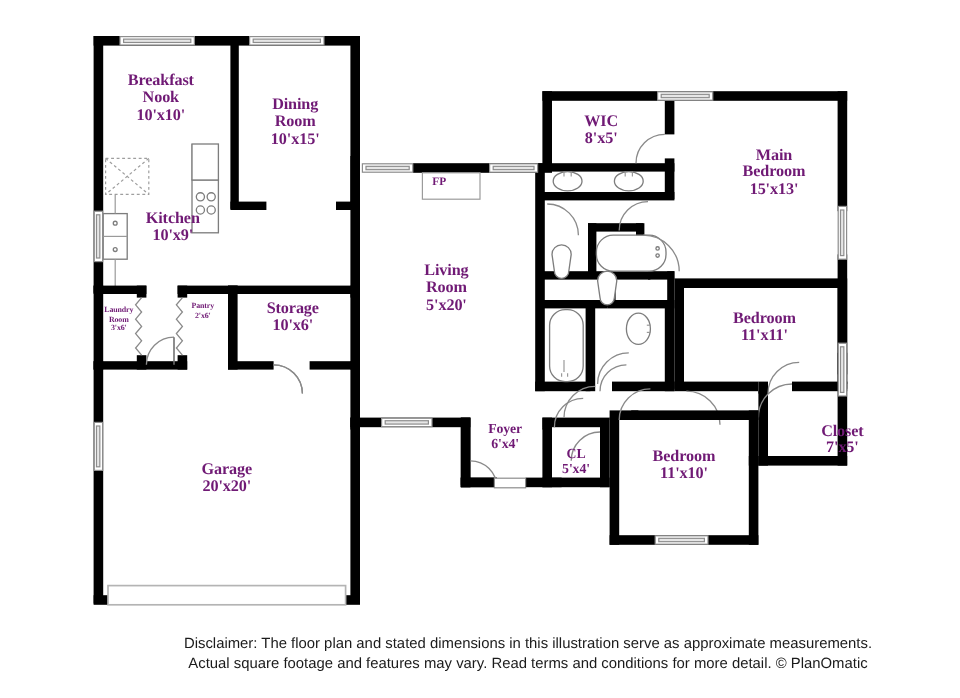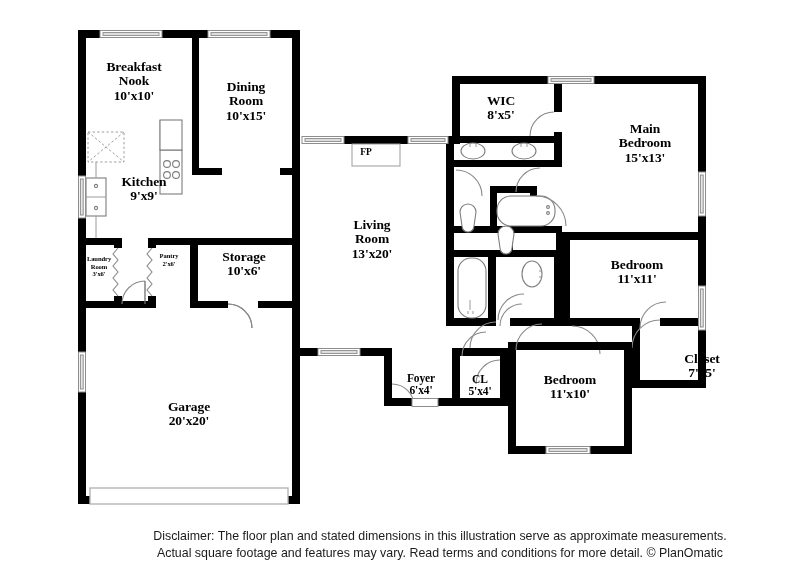--- a/index.html
+++ b/index.html
@@ -34,21 +34,21 @@
   .window-frame { fill: #ffffff; stroke: #8d8d8d; stroke-width: 1; }
   .window-bar { stroke: #8d8d8d; stroke-width: 1; fill: #e6e6e6; }
   .dash-box { fill: none; stroke: #9e9e9e; stroke-width: 1; stroke-dasharray: 2.4 2.2; }
   .zig { stroke: #8a8a8a; stroke-width: 1.1; fill: none; }
   .fp-box { fill: #ffffff; stroke: #9b9b9b; stroke-width: 1; }
   .garage-door { fill: #ffffff; stroke: #b4b4b4; stroke-width: 1.4; }
 
   .room-label {
     position: absolute;
     text-align: center;
-    color: #000000;
+    color: #701a75;
     font-weight: bold;
     line-height: 1.06;
     letter-spacing: -0.1px;
     white-space: pre-line;
     pointer-events: none;
     font-family: "Liberation Serif", "DejaVu Serif", serif;
   }
   .rl-md { font-size: 13.5px; }
   .rl-sm { font-size: 11.5px; }
   .rl-xs { font-size: 6.6px; line-height: 1.14; }
@@ -348,56 +348,56 @@
 
   <div class="room-label rl-md" style="left:78px; top:60px; width:112px;">Breakfast
 Nook
 10'x10'</div>
 
   <div class="room-label rl-md" style="left:196px; top:80px; width:100px;">Dining
 Room
 10'x15'</div>
 
   <div class="room-label rl-md" style="left:96px; top:175px; width:96px;">Kitchen
-9'x9'</div>
+10'x9'</div>
 
   <div class="room-label rl-xs" style="left:80px; top:255px; width:38px;">Laundry
 Room
 3'x6'</div>
 
   <div class="room-label rl-xs" style="left:152px; top:252px; width:34px;">Pantry
 2'x6'</div>
 
   <div class="room-label rl-md" style="left:198px; top:250px; width:92px;">Storage
 10'x6'</div>
 
-  <div class="room-label rl-md" style="left:130px; top:400px; width:118px;font-family:Liberation Serif, serif;">Garage
+  <div class="room-label rl-md" style="left:130px; top:384px; width:118px;font-family:Liberation Serif, serif;">Garage
 20'x20'</div>
 
   <div class="room-label rl-md" style="left:322px; top:218px; width:100px;">Living
 Room
-13'x20'</div>
+5'x20'</div>
 
   <div class="room-label rl-md" style="left:458px; top:94px; width:86px;">WIC
 8'x5'</div>
 
   <div class="room-label rl-md" style="left:584px; top:122px; width:122px;">Main
 Bedroom
 15'x13'</div>
 
   <div class="room-label rl-md" style="left:578px; top:258px; width:118px;">Bedroom
 11'x11'</div>
 
   <div class="room-label rl-md" style="left:512px; top:373px; width:116px;">Bedroom
 11'x10'</div>
 
   <div class="room-label rl-md" style="left:668px; top:352px; width:68px;">Closet
 7'x5'</div>
 
-  <div class="room-label rl-sm" style="left:390px; top:352px; width:62px;margin-top:20px;">Foyer
+  <div class="room-label rl-sm" style="left:390px; top:352px; width:62px;">Foyer
 6'x4'</div>
 
   <div class="room-label rl-sm" style="left:456px; top:360px; width:48px;margin-top:13px;">CL
 5'x4'</div>
 
   <div class="room-label rl-fp" style="left:352px; top:147px; width:28px;">FP</div>
 
   <div id="disclaimer">
     <div>Disclaimer: The floor plan and stated dimensions in this illustration serve as approximate measurements.</div>
     <div>Actual square footage and features may vary. Read terms and conditions for more detail. © PlanOmatic</div>

